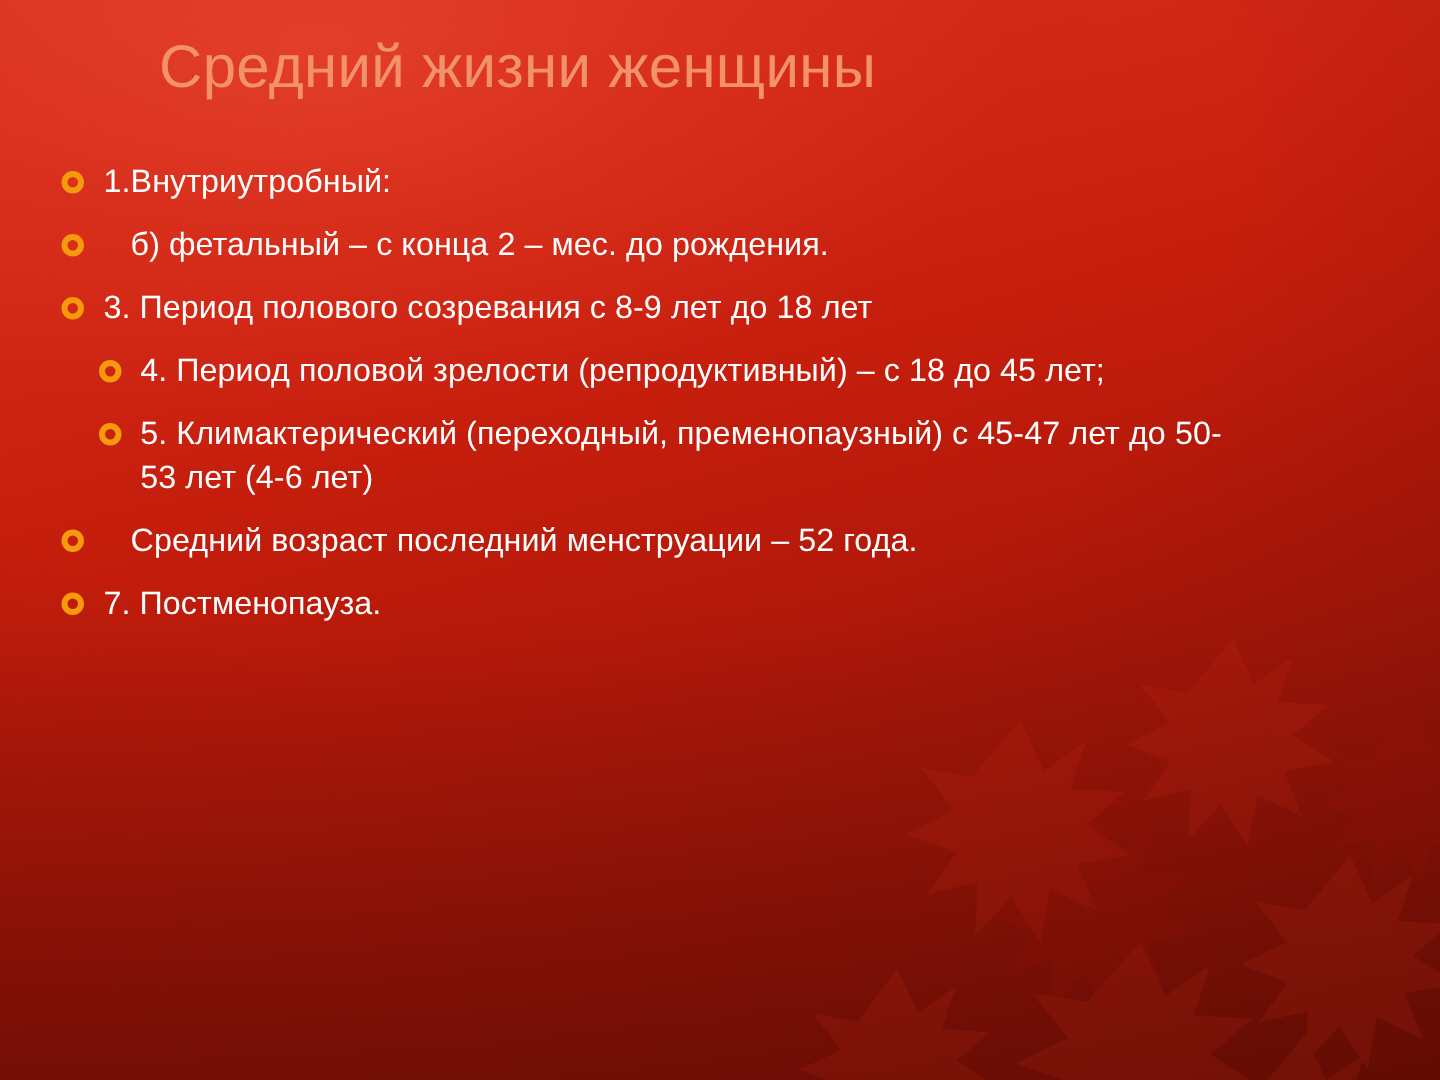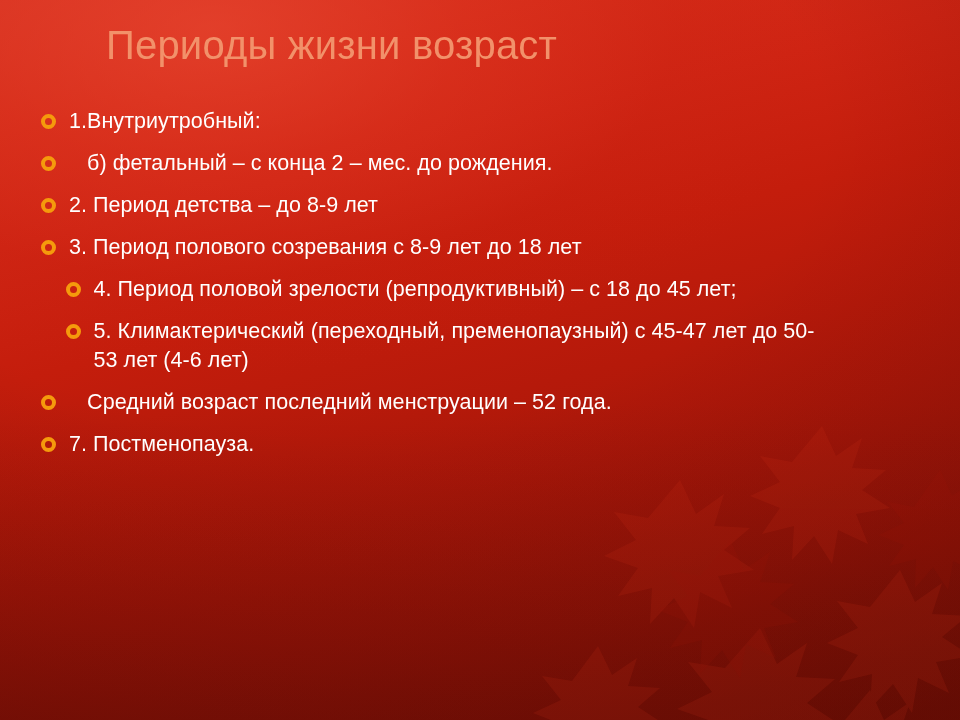--- a/index.html
+++ b/index.html
@@ -151,39 +151,35 @@
         <path d="M440 330 l14 30 26 -18 -10 30 34 2 -24 20 28 18 -34 6 12 30 -30 -14 -6 34 -18 -28 -22 24 2 -34 -32 8 18 -26 -30 -12 30 -14 -20 -26 32 6 z"></path>
       </g>
       <g fill="#a81809" opacity="0.30">
         <path d="M300 180 l14 30 26 -18 -10 30 34 2 -24 20 28 18 -34 6 12 30 -30 -14 -6 34 -18 -28 -22 24 2 -34 -32 8 18 -26 -30 -12 30 -14 -20 -26 32 6 z"></path>
         <path d="M510 110 l12 26 22 -15 -8 26 29 2 -21 17 24 16 -29 5 10 26 -26 -12 -5 29 -15 -23 -18 21 1 -29 -27 7 15 -21 -25 -10 25 -12 -16 -21 26 5 z"></path>
         <path d="M380 372 l13 28 24 -17 -9 28 31 2 -22 18 26 17 -31 5 11 28 -27 -13 -5 31 -17 -26 -20 22 2 -31 -30 7 17 -24 -27 -11 27 -13 -18 -23 29 5 z"></path>
       </g>
     </svg>
   </div>
 
-  <div id="title">Периоды жизни возраст</div>
+  <div id="title">Средний жизни женщины</div>
 
   <div id="bullets">
 
     <div class="bullet-row">
       <span class="bullet-marker"></span>
       <span class="bullet-text">1.Внутриутробный:</span>
     </div>
 
 
     <div class="bullet-row indent">
       <span class="bullet-marker"></span>
       <span class="bullet-text">   б) фетальный – с конца 2 – мес. до рождения.</span>
     </div>
 
-    <div class="bullet-row">
-      <span class="bullet-marker"></span>
-      <span class="bullet-text">2. Период детства – до 8-9 лет</span>
-    </div>
 
     <div class="bullet-row">
       <span class="bullet-marker"></span>
       <span class="bullet-text">3. Период полового созревания с 8-9 лет до 18 лет</span>
     </div>
 
     <div class="bullet-row wraps">
       <span class="bullet-marker"></span>
       <span class="bullet-text">4. Период половой зрелости (репродуктивный) – с 18 до 45 лет;</span>
     </div>

